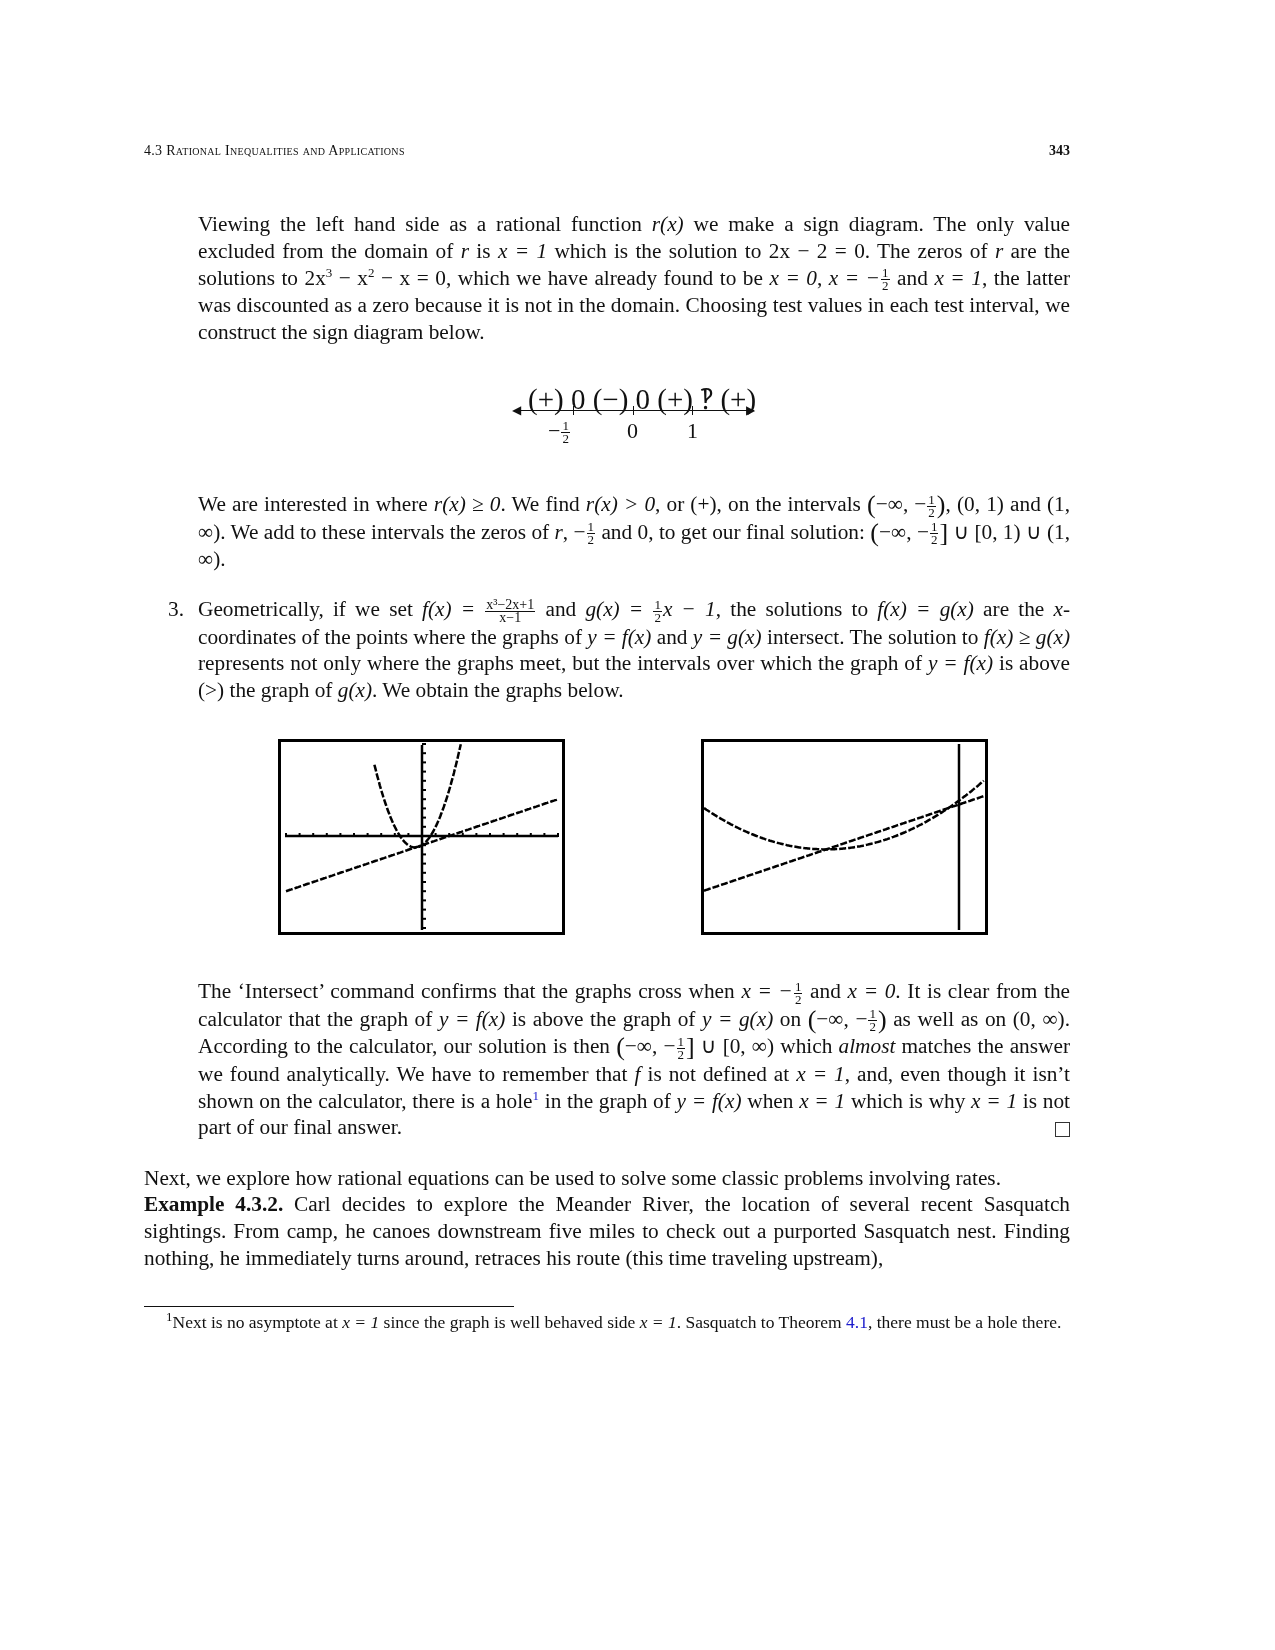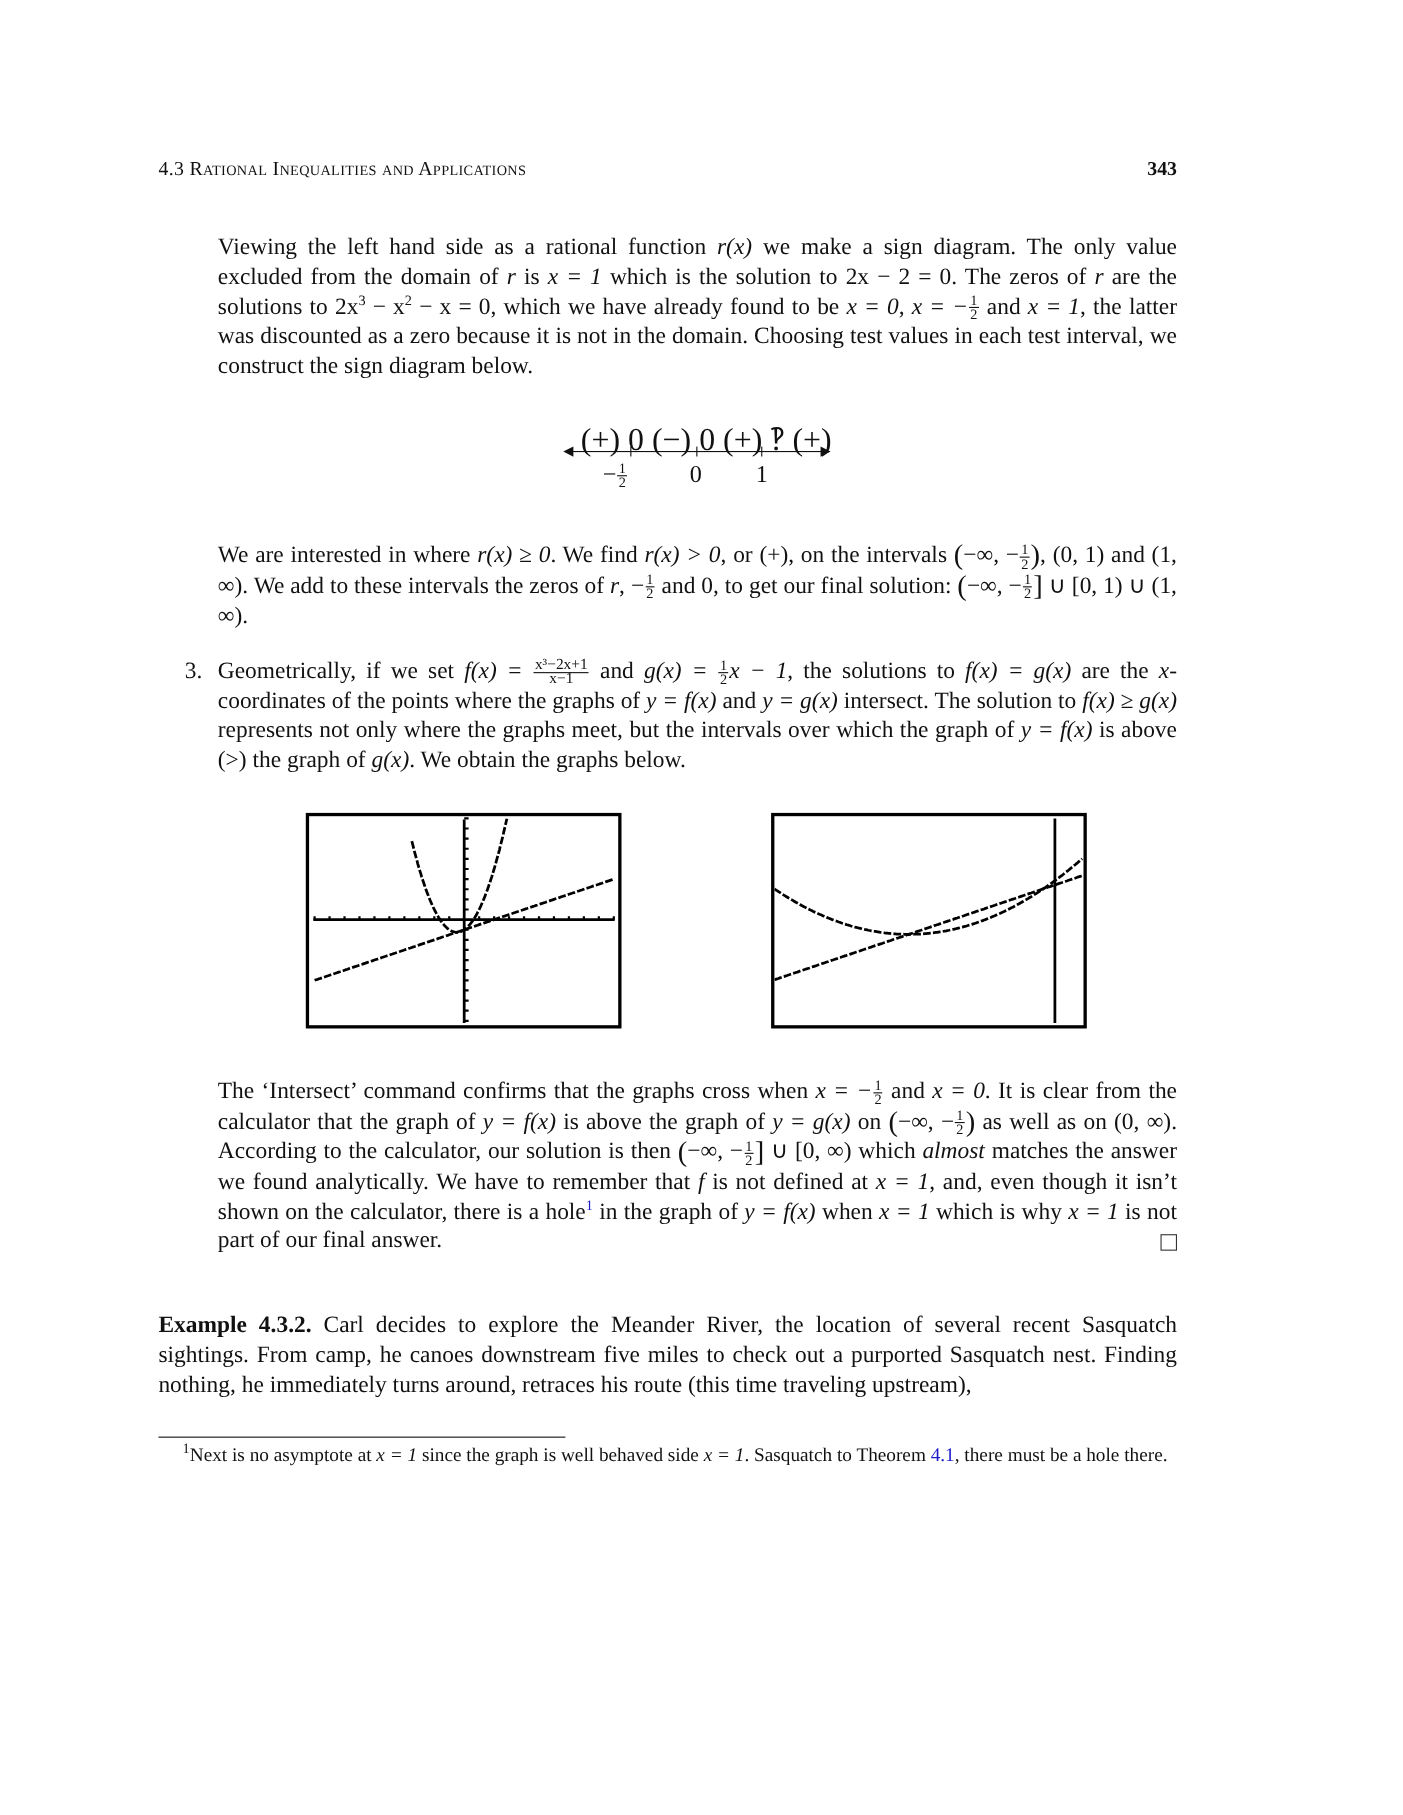--- a/index.html
+++ b/index.html
@@ -1,20 +1,20 @@
 <!DOCTYPE html>
 <html><head>
 <meta charset="utf-8">
 <style>
   html, body { margin: 0; padding: 0; background: #ffffff; }
   body { width: 1275px; height: 1650px; position: relative; overflow: hidden;
          font-family: "DejaVu Serif", "Liberation Serif", serif; color: #111; }
   .page { position: absolute; left: 0; top: 0; width: 1275px; height: 1650px; }
   .running-head { position: absolute; top: 143px; left: 144px; width: 926px; height: 26px;
-                  font-family: "Liberation Serif", serif; font-size: 18px; }
+                  font-family: "Liberation Serif", serif; font-size: 14px; }
   .running-head .title { position: absolute; left: 0; top: 0; font-variant: small-caps; letter-spacing: 0.3px; }
   .running-head .pageno { position: absolute; right: 0; top: 0; font-weight: bold; }
   .para { position: absolute; font-family: "Liberation Serif", serif; font-size: 21.3px;
           line-height: 26.8px; text-align: justify; }
   .para p { margin: 0; }
   .indent { left: 198px; width: 872px; }
   .full { left: 144px; width: 926px; }
   i.m { font-style: italic; }
   .frac { display: inline-block; vertical-align: middle; text-align: center; font-size: 13px; line-height: 12px; margin: 0 1px; }
   .frac .num { display: block; border-bottom: 1px solid #111; padding: 0 1px; }
@@ -140,20 +140,23 @@
       <polyline id="gline-right" fill="none" stroke="#000" stroke-width="2.5" stroke-dasharray="7,2" points="0.0,148.7 1.2,148.3 2.4,147.9 3.7,147.5 4.9,147.0 6.1,146.6 7.3,146.2 8.6,145.8 9.8,145.4 11.0,145.0 12.2,144.6 13.4,144.2 14.7,143.7 15.9,143.3 17.1,142.9 18.3,142.5 19.5,142.1 20.8,141.7 22.0,141.3 23.2,140.8 24.4,140.4 25.7,140.0 26.9,139.6 28.1,139.2 29.3,138.8 30.5,138.4 31.8,138.0 33.0,137.5 34.2,137.1 35.4,136.7 36.7,136.3 37.9,135.9 39.1,135.5 40.3,135.1 41.5,134.7 42.8,134.2 44.0,133.8 45.2,133.4 46.4,133.0 47.6,132.6 48.9,132.2 50.1,131.8 51.3,131.3 52.5,130.9 53.8,130.5 55.0,130.1 56.2,129.7 57.4,129.3 58.6,128.9 59.9,128.5 61.1,128.0 62.3,127.6 63.5,127.2 64.8,126.8 66.0,126.4 67.2,126.0 68.4,125.6 69.6,125.2 70.9,124.7 72.1,124.3 73.3,123.9 74.5,123.5 75.7,123.1 77.0,122.7 78.2,122.3 79.4,121.8 80.6,121.4 81.9,121.0 83.1,120.6 84.3,120.2 85.5,119.8 86.7,119.4 88.0,119.0 89.2,118.5 90.4,118.1 91.6,117.7 92.9,117.3 94.1,116.9 95.3,116.5 96.5,116.1 97.7,115.7 99.0,115.2 100.2,114.8 101.4,114.4 102.6,114.0 103.8,113.6 105.1,113.2 106.3,112.8 107.5,112.3 108.7,111.9 110.0,111.5 111.2,111.1 112.4,110.7 113.6,110.3 114.8,109.9 116.1,109.5 117.3,109.0 118.5,108.6 119.7,108.2 121.0,107.8 122.2,107.4 123.4,107.0 124.6,106.6 125.8,106.2 127.1,105.7 128.3,105.3 129.5,104.9 130.7,104.5 131.9,104.1 133.2,103.7 134.4,103.3 135.6,102.8 136.8,102.4 138.1,102.0 139.3,101.6 140.5,101.2 141.7,100.8 142.9,100.4 144.2,100.0 145.4,99.5 146.6,99.1 147.8,98.7 149.1,98.3 150.3,97.9 151.5,97.5 152.7,97.1 153.9,96.7 155.2,96.2 156.4,95.8 157.6,95.4 158.8,95.0 160.0,94.6 161.3,94.2 162.5,93.8 163.7,93.3 164.9,92.9 166.2,92.5 167.4,92.1 168.6,91.7 169.8,91.3 171.0,90.9 172.3,90.5 173.5,90.0 174.7,89.6 175.9,89.2 177.2,88.8 178.4,88.4 179.6,88.0 180.8,87.6 182.0,87.2 183.3,86.7 184.5,86.3 185.7,85.9 186.9,85.5 188.1,85.1 189.4,84.7 190.6,84.3 191.8,83.8 193.0,83.4 194.3,83.0 195.5,82.6 196.7,82.2 197.9,81.8 199.1,81.4 200.4,81.0 201.6,80.5 202.8,80.1 204.0,79.7 205.3,79.3 206.5,78.9 207.7,78.5 208.9,78.1 210.1,77.7 211.4,77.2 212.6,76.8 213.8,76.4 215.0,76.0 216.2,75.6 217.5,75.2 218.7,74.8 219.9,74.3 221.1,73.9 222.4,73.5 223.6,73.1 224.8,72.7 226.0,72.3 227.2,71.9 228.5,71.5 229.7,71.0 230.9,70.6 232.1,70.2 233.4,69.8 234.6,69.4 235.8,69.0 237.0,68.6 238.2,68.2 239.5,67.7 240.7,67.3 241.9,66.9 243.1,66.5 244.3,66.1 245.6,65.7 246.8,65.3 248.0,64.8 249.2,64.4 250.5,64.0 251.7,63.6 252.9,63.2 254.1,62.8 255.3,62.4 256.6,62.0 257.8,61.5 259.0,61.1 260.2,60.7 261.5,60.3 262.7,59.9 263.9,59.5 265.1,59.1 266.3,58.7 267.6,58.2 268.8,57.8 270.0,57.4 271.2,57.0 272.4,56.6 273.7,56.2 274.9,55.8 276.1,55.3 277.3,54.9 278.6,54.5 279.8,54.1"></polyline>
       <polyline id="fcurve-right" fill="none" stroke="#000" stroke-width="2.5" stroke-dasharray="7,2" points="0.0,66.1 1.2,66.9 2.4,67.7 3.7,68.5 4.9,69.3 6.1,70.1 7.3,70.9 8.6,71.7 9.8,72.4 11.0,73.2 12.2,73.9 13.4,74.7 14.7,75.4 15.9,76.1 17.1,76.8 18.3,77.5 19.5,78.2 20.8,78.9 22.0,79.6 23.2,80.3 24.4,81.0 25.7,81.6 26.9,82.3 28.1,82.9 29.3,83.5 30.5,84.2 31.8,84.8 33.0,85.4 34.2,86.0 35.4,86.6 36.7,87.2 37.9,87.7 39.1,88.3 40.3,88.8 41.5,89.4 42.8,89.9 44.0,90.5 45.2,91.0 46.4,91.5 47.6,92.0 48.9,92.5 50.1,93.0 51.3,93.5 52.5,94.0 53.8,94.4 55.0,94.9 56.2,95.3 57.4,95.8 58.6,96.2 59.9,96.6 61.1,97.1 62.3,97.5 63.5,97.9 64.8,98.3 66.0,98.7 67.2,99.0 68.4,99.4 69.6,99.8 70.9,100.1 72.1,100.4 73.3,100.8 74.5,101.1 75.7,101.4 77.0,101.7 78.2,102.0 79.4,102.3 80.6,102.6 81.9,102.9 83.1,103.2 84.3,103.4 85.5,103.7 86.7,103.9 88.0,104.2 89.2,104.4 90.4,104.6 91.6,104.8 92.9,105.0 94.1,105.2 95.3,105.4 96.5,105.6 97.7,105.7 99.0,105.9 100.2,106.1 101.4,106.2 102.6,106.3 103.8,106.5 105.1,106.6 106.3,106.7 107.5,106.8 108.7,106.9 110.0,107.0 111.2,107.1 112.4,107.1 113.6,107.2 114.8,107.2 116.1,107.3 117.3,107.3 118.5,107.4 119.7,107.4 121.0,107.4 122.2,107.4 123.4,107.4 124.6,107.4 125.8,107.4 127.1,107.3 128.3,107.3 129.5,107.2 130.7,107.2 131.9,107.1 133.2,107.1 134.4,107.0 135.6,106.9 136.8,106.8 138.1,106.7 139.3,106.6 140.5,106.5 141.7,106.3 142.9,106.2 144.2,106.1 145.4,105.9 146.6,105.7 147.8,105.6 149.1,105.4 150.3,105.2 151.5,105.0 152.7,104.8 153.9,104.6 155.2,104.4 156.4,104.2 157.6,103.9 158.8,103.7 160.0,103.4 161.3,103.2 162.5,102.9 163.7,102.6 164.9,102.3 166.2,102.0 167.4,101.7 168.6,101.4 169.8,101.1 171.0,100.8 172.3,100.4 173.5,100.1 174.7,99.8 175.9,99.4 177.2,99.0 178.4,98.7 179.6,98.3 180.8,97.9 182.0,97.5 183.3,97.1 184.5,96.6 185.7,96.2 186.9,95.8 188.1,95.3 189.4,94.9 190.6,94.4 191.8,94.0 193.0,93.5 194.3,93.0 195.5,92.5 196.7,92.0 197.9,91.5 199.1,91.0 200.4,90.5 201.6,89.9 202.8,89.4 204.0,88.8 205.3,88.3 206.5,87.7 207.7,87.2 208.9,86.6 210.1,86.0 211.4,85.4 212.6,84.8 213.8,84.2 215.0,83.5 216.2,82.9 217.5,82.3 218.7,81.6 219.9,81.0 221.1,80.3 222.4,79.6 223.6,78.9 224.8,78.2 226.0,77.5 227.2,76.8 228.5,76.1 229.7,75.4 230.9,74.7 232.1,73.9 233.4,73.2 234.6,72.4 235.8,71.7 237.0,70.9 238.2,70.1 239.5,69.3 240.7,68.5 241.9,67.7 243.1,66.9 244.3,66.1 245.6,65.3 246.8,64.4 248.0,63.6 249.2,62.7 250.5,61.9 251.7,61.0 252.9,60.1 254.1,59.2 255.3,58.3 256.6,57.4 257.8,56.5 259.0,55.6 260.2,54.6 261.5,53.7 262.7,52.8 263.9,51.8 265.1,50.8 266.3,49.9 267.6,48.9 268.8,47.9 270.0,46.9 271.2,45.9 272.4,44.9 273.7,43.9 274.9,42.9 276.1,41.8 277.3,40.8 278.6,39.7 279.8,38.7"></polyline>
       <line x1="255" y1="2" x2="255" y2="188" stroke="#000" stroke-width="2.5"></line>
     </svg>
   </div>
 
   <div class="para indent" style="top:978px;">
     <p><span>The ‘Intersect’ command confirms that the graphs cross when </span><i class="m">x = −</i><span class="frac"><span class="num">1</span><span class="den">2</span></span><span> and </span><i class="m">x = 0</i><span>.  It is clear from the calculator that the graph of </span><i class="m">y = f(x)</i><span> is above the graph of </span><i class="m">y = g(x)</i><span> on </span><span class="big">(</span><span>−∞, −</span><span class="frac"><span class="num">1</span><span class="den">2</span></span><span class="big">)</span><span> as well as on (0, ∞).  According to the calculator, our solution is then </span><span class="big">(</span><span>−∞, −</span><span class="frac"><span class="num">1</span><span class="den">2</span></span><span class="big">]</span><span> ∪ [0, ∞)</span><span> which </span><i class="m">almost</i><span> matches the answer we found analytically.  We have to remember that </span><i class="m">f</i><span> is not defined at </span><i class="m">x = 1</i><span>, and, even though it isn’t shown on the calculator, there is a hole</span><sup class="link">1</sup><span> in the graph of </span><i class="m">y = f(x)</i><span> when </span><i class="m">x = 1</i><span> which is why </span><i class="m">x = 1</i><span> is not part of our final answer.</span><span style="float:right; margin-top:8px;" class="qed"></span></p>
   </div>
 
+  <div class="para full" style="top:1165px;">
+    <p>Next, we explore how rational equations can be used to solve some classic problems involving rates.</p>
+  </div>
 
   <div class="para full" style="top:1191px;">
     <p><b class="ex">Example 4.3.2.</b><span> Carl decides to explore the Meander River, the location of several recent Sasquatch sightings. From camp, he canoes downstream five miles to check out a purported Sasquatch nest. Finding nothing, he immediately turns around, retraces his route (this time traveling upstream),</span></p>
   </div>
 
   <div class="footrule"></div>
   <div class="footnote">
     <p style="margin:0; text-indent:22px;"><sup>1</sup><span>Next is no asymptote at </span><i class="m">x = 1</i><span> since the graph is well behaved side </span><i class="m">x = 1</i><span>.  Sasquatch to Theorem </span><span class="link">4.1</span><span>, there must be a hole there.</span></p>
   </div>
 

